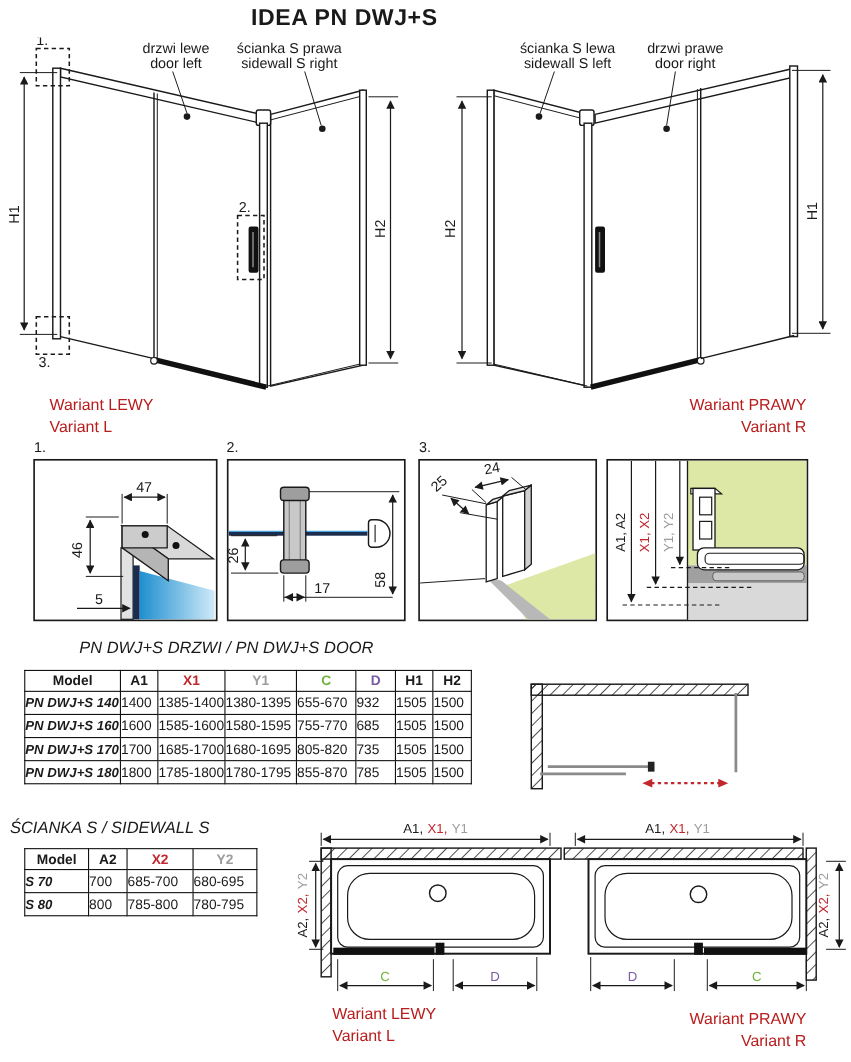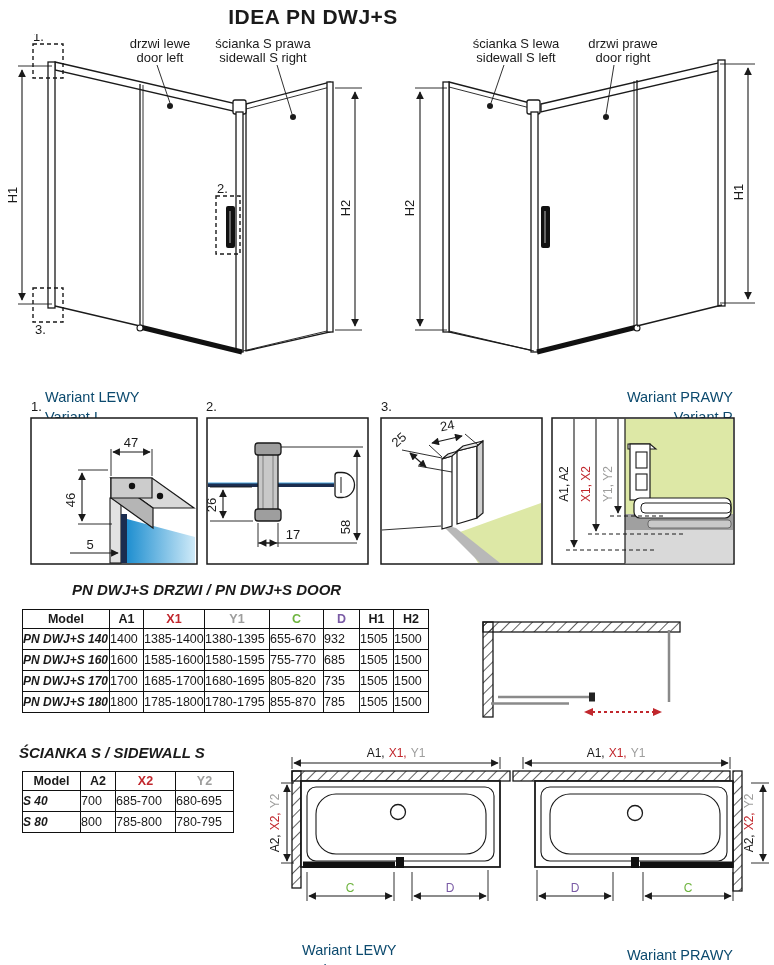--- a/index.html
+++ b/index.html
@@ -4,22 +4,22 @@
 <style>
   html,body{margin:0;padding:0;background:#fff;}
   body{width:774px;height:965px;position:relative;overflow:hidden;
        font-family:"Liberation Sans",sans-serif;color:#1a1a1a;}
   .abs{position:absolute;}
   .title{left:0;top:5px;width:626px;text-align:center;font-size:21px;font-weight:bold;letter-spacing:.5px;}
   svg{display:block;}
   svg text{font-family:"Liberation Sans",sans-serif;fill:#1a1a1a;}
   .lbl{font-size:13px;}
   .lbl-s{font-size:12px;}
-  .cap{font-size:14.5px;line-height:19.5px;color:#0c4a6e;margin-top:28px;}
-  .heading{font-size:15px;font-weight:bold;font-style:italic;white-space:nowrap;}
+  .cap{font-size:14.5px;line-height:19.5px;color:#b91c1c;}
+  .heading{font-size:15px;font-weight:normal;font-style:italic;white-space:nowrap;}
   table{border-collapse:collapse;table-layout:fixed;background:#fff;}
   table,th,td{border:1.6px solid #111;}
   th{font-size:12.5px;font-weight:bold;height:18px;padding:0;text-align:center;}
   td{font-size:12.5px;height:20px;padding:0;text-align:left;white-space:nowrap;}
   td.model{font-weight:bold;font-style:italic;font-size:12px;}
   .c-red{color:#c1272d;fill:#c1272d;}
   .c-gray{color:#9d9d9c;fill:#9d9d9c;}
   .c-green{color:#6eb43f;fill:#6eb43f;}
   .c-purple{color:#7a5ba5;fill:#7a5ba5;}
   .dim{stroke:#1a1a1a;stroke-width:1.1;fill:none;}
@@ -359,38 +359,38 @@
   <rect x="483" y="622" width="10" height="95" fill="url(#hpPlan)" stroke="#1a1a1a" stroke-width="1.3"></rect>
   <line x1="669" y1="630" x2="669" y2="702" stroke="#8a8a8a" stroke-width="2.5"></line>
   <line x1="498" y1="697" x2="590" y2="697" stroke="#8a8a8a" stroke-width="2.5"></line>
   <rect x="589" y="692.5" width="6" height="9" fill="#222"></rect>
   <line x1="491" y1="703.5" x2="569" y2="703.5" stroke="#8a8a8a" stroke-width="2.5"></line>
   <line x1="592" y1="712" x2="654" y2="712" stroke="#c1272d" stroke-width="2" stroke-dasharray="3 3"></line>
   <polygon points="584,712 593,708 593,716" fill="#c1272d"></polygon>
   <polygon points="662,712 653,708 653,716" fill="#c1272d"></polygon>
 </svg>
 
-<div class="abs heading" style="left:19px;top:744px;">ŚCIANKA S / SIDEWALL S</div>
+<div class="abs heading" style="left:9px;top:744px;">ŚCIANKA S / SIDEWALL S</div>
 
 <table class="abs" style="left:22px;top:771px;width:211px;">
   <colgroup>
     <col style="width:58px">
       <col style="width:35px">
       <col style="width:60px">
       <col style="width:58px">
   </colgroup>
   <tbody>
       <tr>
     <th>Model</th>
     <th>A2</th>
     <th class="c-red">X2</th>
     <th class="c-gray">Y2</th>
   </tr>
   <tr>
-    <td class="model">S 40</td>
+    <td class="model">S 70</td>
     <td>700</td>
     <td>685-700</td>
     <td>680-695</td>
   </tr>
   <tr>
     <td class="model">S 80</td>
     <td>800</td>
     <td>785-800</td>
     <td>780-795</td>
   </tr>

